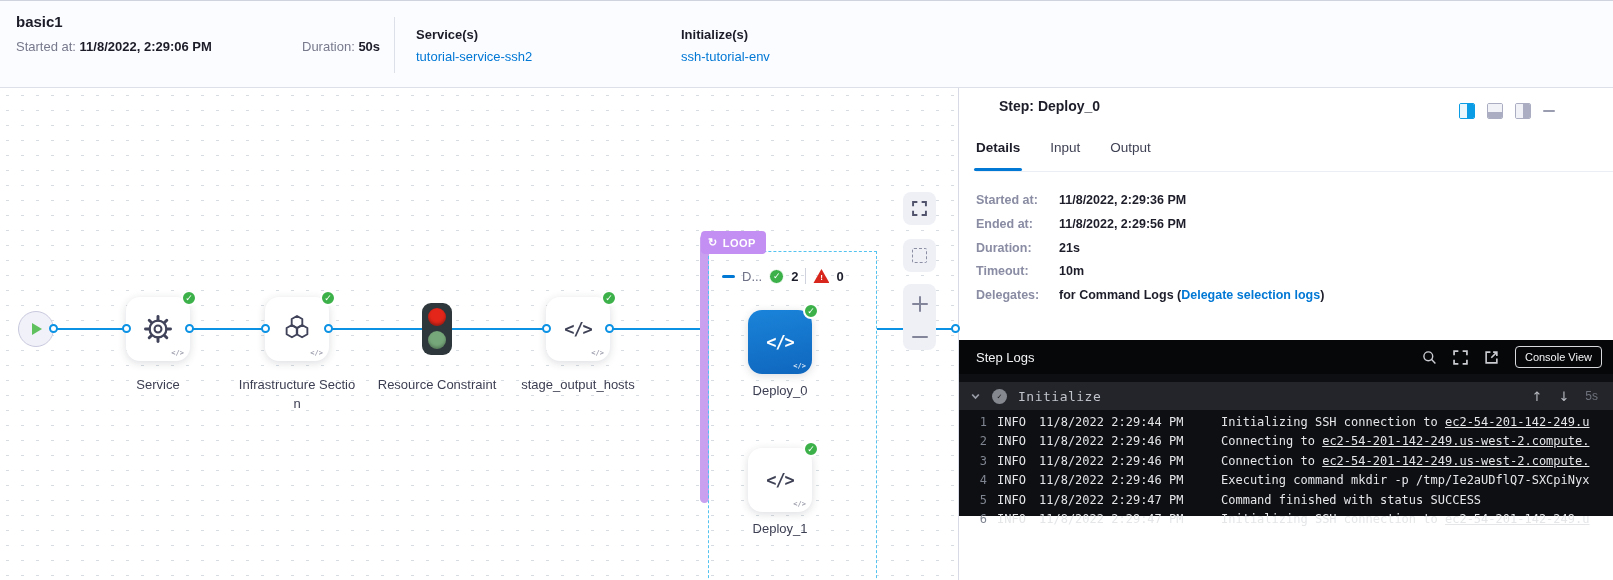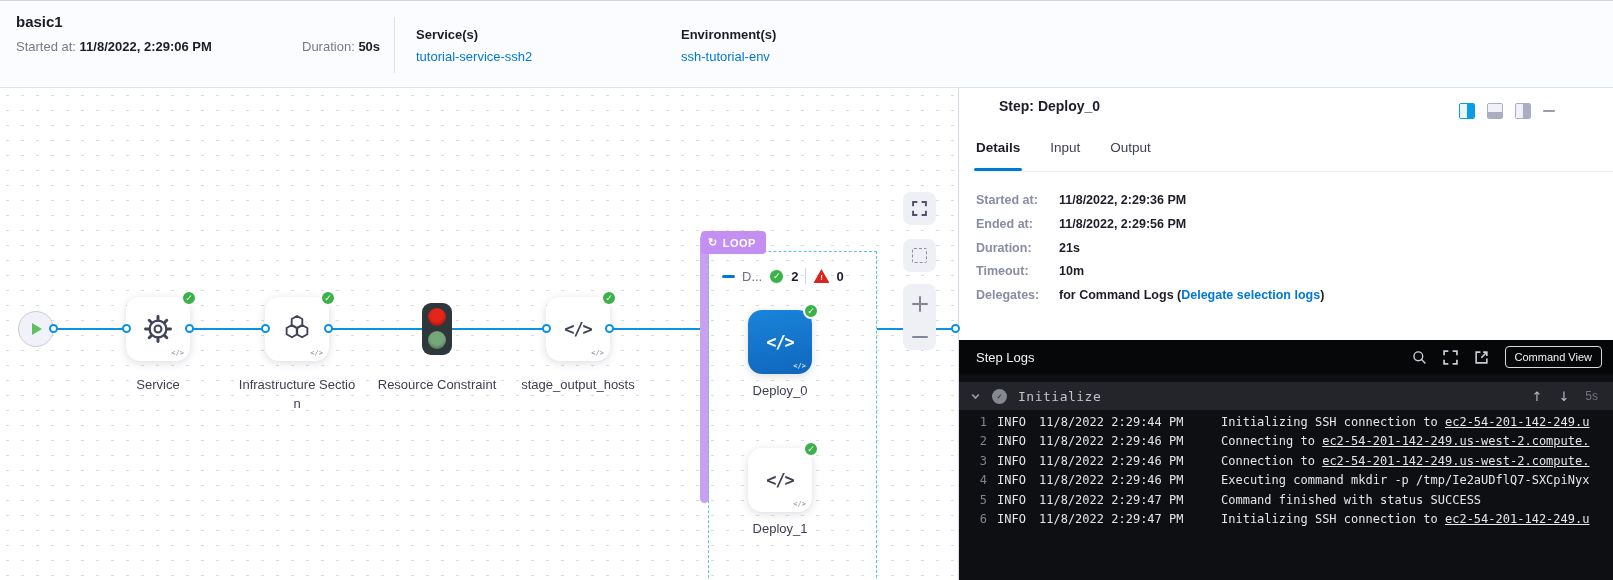--- a/index.html
+++ b/index.html
@@ -102,21 +102,21 @@
   .tab.active::after { content:""; position:absolute; left:-2px; right:-2px; bottom:0; height:3px;
     background:#0278d5; border-radius:2px; }
 
   .details { position:absolute; left:17px; top:106px; right:10px; }
   .d-row { display:flex; margin-bottom:10px; font-size:12.5px; line-height:1.1; }
   .d-lbl { width:83px; color:#898ca3; font-weight:600; }
   .d-val { color:#1c1d29; font-weight:700; }
   .d-val a { color:#0278d5; font-weight:700; text-decoration:none; cursor:pointer; }
 
   
-  .logs { position:absolute; left:0; top:252px; width:655px; height:240px; background:#0e0f13;
+  .logs { position:absolute; left:0; top:252px; width:655px; height:176px; background:#0e0f13;
     font-family:"DejaVu Sans Mono",monospace; }
   .logs-header { position:absolute; left:0; top:0; width:655px; height:34px; background:#060709;
     display:flex; align-items:center; }
   .logs-title { margin-left:17px; font-family:"Liberation Sans",sans-serif; font-size:13px; color:#f2f3f5; }
   .logs-actions { margin-left:auto; display:flex; align-items:center; gap:16px; padding-right:12px; }
   .icon-btn { display:flex; align-items:center; justify-content:center; cursor:pointer; }
   .console-btn { height:22px; padding:0 9px; border:1px solid #d8d9dd; border-radius:4px; color:#f2f3f5;
     font-family:"Liberation Sans",sans-serif; font-size:11px; display:flex; align-items:center; cursor:pointer; }
 
   .log-section { position:absolute; left:0; width:655px; height:28px; background:#23252b;
@@ -154,21 +154,21 @@
     <div class="hd-row" style="left:302px">
       <span class="hd-lbl">Duration:</span>
       <span class="hd-val">50s</span>
     </div>
     <div class="hd-divider"></div>
     <div class="hd-col" style="left:416px">
       <div class="hd-h">Service(s)</div>
       <a>tutorial-service-ssh2</a>
     </div>
     <div class="hd-col" style="left:681px">
-      <div class="hd-h">Environment(s)</div>
+      <div class="hd-h">Initialize(s)</div>
       <a>ssh-tutorial-env</a>
     </div>
   </header>
 
   <div class="canvas">
 
     <div class="edge" style="left:53px;width:74px"></div>
     <div class="edge" style="left:189px;width:77px"></div>
     <div class="edge" style="left:328px;width:219px"></div>
     <div class="edge" style="left:609px;width:100px"></div>
@@ -354,21 +354,21 @@
             <svg width="15" height="15" viewBox="0 0 14 14">
               <path d="M1,5 V1 H5 M9,1 H13 V5 M13,9 V13 H9 M5,13 H1 V9" fill="none" stroke="#caccd2" stroke-width="1.6"></path>
             </svg>
           </span>
           <span class="icon-btn">
             <svg width="15" height="15" viewBox="0 0 14 14">
               <path d="M6,2 H2 V12 H12 V8" fill="none" stroke="#caccd2" stroke-width="1.5"></path>
               <path d="M8.5,2 H12 V5.5 M12,2 L6.8,7.2" fill="none" stroke="#caccd2" stroke-width="1.5"></path>
             </svg>
           </span>
-          <span class="console-btn">Command View</span>
+          <span class="console-btn">Console View</span>
         </div>
       </div>
 
       <div class="log-section sec-init">
         <svg width="11" height="11" viewBox="0 0 10 10">
           <polyline points="2,3.2 5,6.4 8,3.2" fill="none" stroke="#9a9da6" stroke-width="1.6"></polyline>
         </svg>
         <span class="sec-check">
             <span>✓</span>
           </span>

